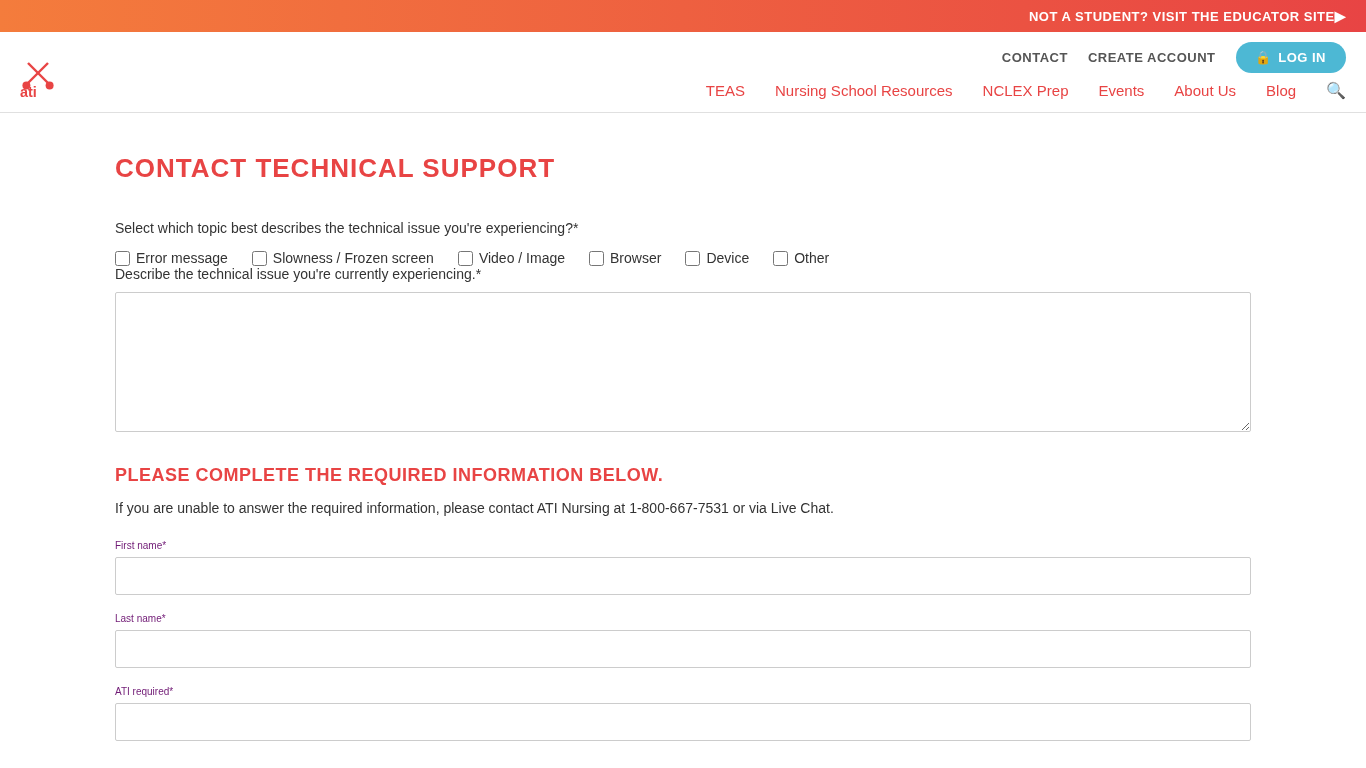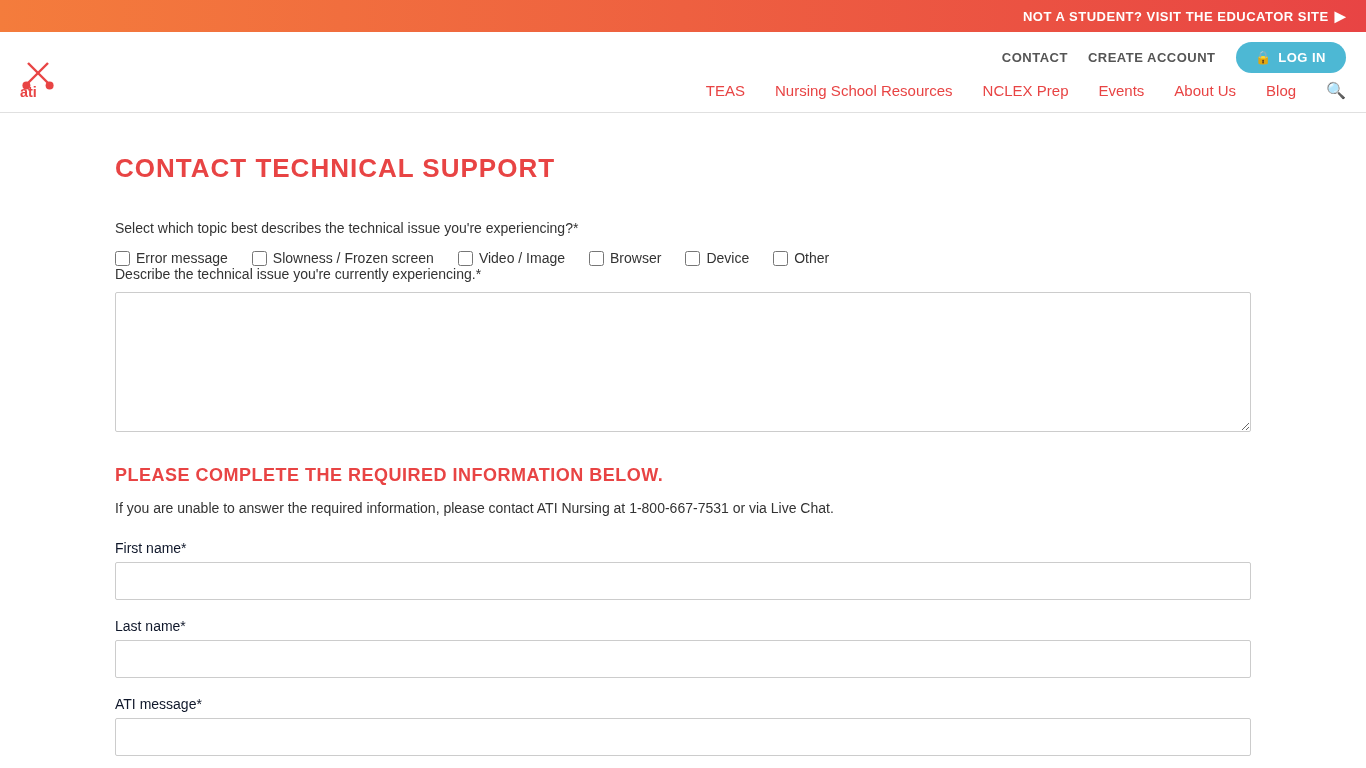--- a/index.html
+++ b/index.html
@@ -10,21 +10,21 @@
       background: linear-gradient(to right, #f47c3c, #e84444);
       color: #fff;
       text-align: right;
       padding: 8px 20px;
       font-size: 13px;
       font-weight: bold;
       letter-spacing: 0.5px;
       display: flex;
       align-items: center;
       justify-content: flex-end;
-      gap: 6px;
+      gap: 0;
     }
     .banner-arrow {
       font-size: 14px;
     }
 
     
     .header {
       display: flex;
       align-items: center;
       justify-content: space-between;
@@ -166,22 +166,22 @@
       font-size: 14px;
       color: #333;
       margin-bottom: 24px;
     }
 
     .form-field {
       margin-bottom: 18px;
     }
     .form-field label {
       display: block;
-      font-size: 14px;
-      color: #0f172a;
+      font-size: 10px;
+      color: #701a75;
       margin-bottom: 6px;
     }
     .form-field input[type="text"] {
       width: 100%;
       padding: 10px 12px;
       border: 1px solid #ccc;
       border-radius: 2px;
       font-size: 14px;
       outline: none;
     }
@@ -277,17 +277,17 @@
     <label>First name*</label>
     <input type="text" style="">
   </div>
 
   <div class="form-field">
     <label>Last name*</label>
     <input type="text" style="">
   </div>
 
   <div class="form-field">
-    <label>ATI message*</label>
+    <label>ATI required*</label>
     <input type="text" style="">
   </div>
 
 </div>
 
 </body></html>

